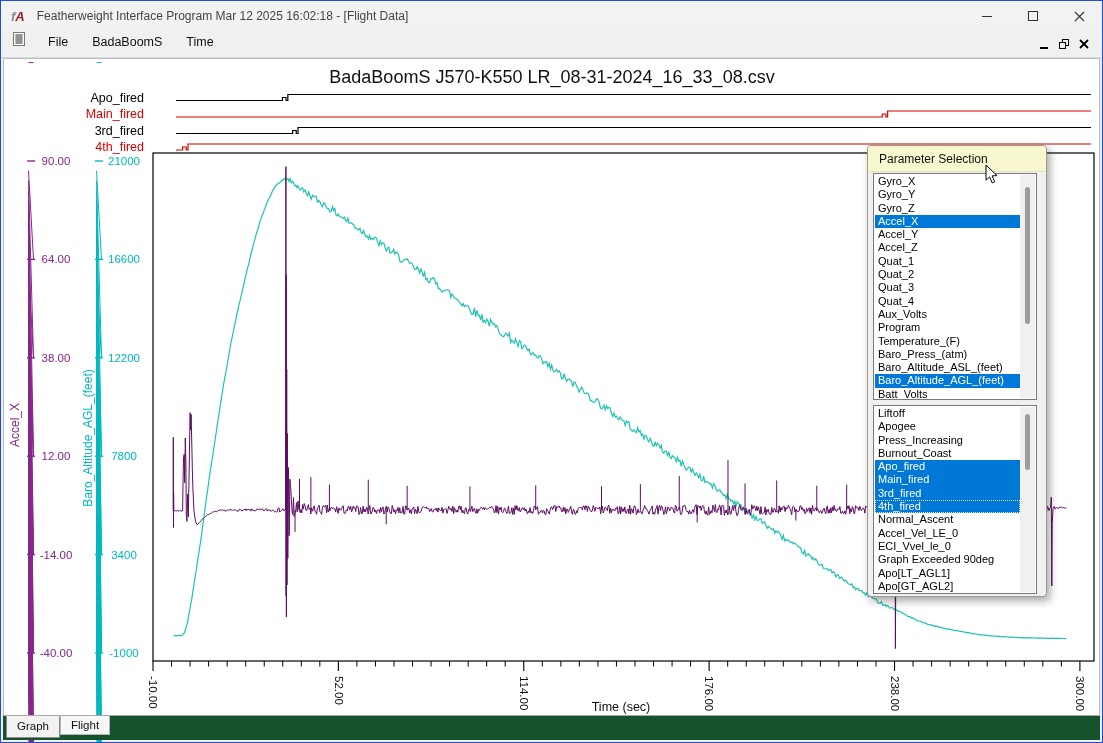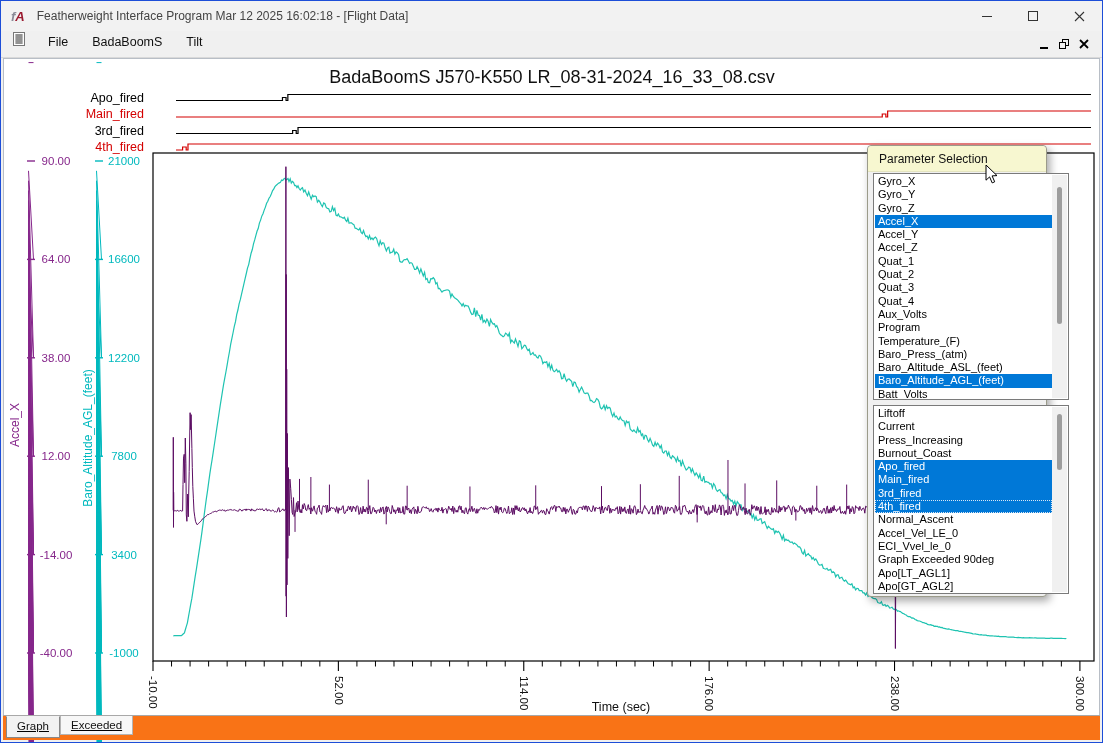--- a/index.html
+++ b/index.html
@@ -27,30 +27,30 @@
   .glyph-mdi-min { width:8px; height:0; border-top:2px solid #000; margin-top:8px; }
   .mdi-restore { position:relative; width:10px; height:10px; }
   .mdi-restore .r1 { position:absolute; top:0; right:0; width:7px; height:7px; border:1px solid #000; }
   .mdi-restore .r2 { position:absolute; bottom:0; left:0; width:7px; height:7px; border:1px solid #000; background:#f0f0f0; }
 
   
   #client { position:absolute; top:57px; left:2px; right:2px; bottom:2px; background:#ffffff; border:1px solid #b8bec6; z-index:1; }
   #chart-svg { position:absolute; top:0; left:0; z-index:2; }
 
   
-  #tabbar { position:absolute; left:2px; right:2px; bottom:2px; height:25px; background:#f97316; border-top:1px solid #a8a8a8; display:flex; align-items:flex-start; z-index:6;text-decoration:underline; }
+  #tabbar { position:absolute; left:2px; right:2px; bottom:2px; height:25px; background:#14532d; border-top:1px solid #a8a8a8; display:flex; align-items:flex-start; z-index:6; }
   .tab { font-size:11.5px; color:#111; padding:3px 10px 4px 10px; }
   .tab.active { background:#f2f2f2; border:1px solid #888; border-top:1px solid #f2f2f2; margin-left:3px; height:22px; }
   .tab.inactive { background:#f7f7f7; border:1px solid #b4b4b4; border-top:none; height:19px; }
 
   
   #popup { position:absolute; left:866px; top:144px; width:180px; height:452px; background:#f0f0f0; border:1px solid #9b9b8a; border-radius:4px; box-shadow:3px 4px 8px rgba(0,0,0,0.35); z-index:7; }
   #popup-header { height:26px; background:#f7f7d0; border-bottom:1px solid #e4e4c0; border-radius:4px 4px 0 0; display:flex; align-items:center; }
   #popup-title { font-size:12px; color:#111; margin-left:11px; }
-  .listbox { position:absolute; left:5px; width:196px; background:#ffffff; border:1px solid #7a7a7a; overflow:hidden; }
+  .listbox { position:absolute; left:5px; width:164px; background:#ffffff; border:1px solid #7a7a7a; overflow:hidden; }
   #param-list { top:27px; height:227px; }
   #event-list { top:259px; height:189px;text-decoration:underline; }
   .lb-items { position:absolute; top:1px; left:1px; right:16px; }
   .lb-item { height:13.3px; line-height:13.4px; font-size:11px; color:#000; padding-left:3px; white-space:nowrap; overflow:hidden; }
   .lb-item.selected { background:#0078d7; color:#ffffff; }
   .lb-item.focused { outline:1px dotted #d8e6f5; outline-offset:-1px; }
   .lb-scroll { position:absolute; top:1px; bottom:1px; right:1px; width:15px; background:#f0f0f0; }
   .lb-thumb { position:absolute; left:5px; width:5px; background:#9d9d9d; border-radius:3px; }
 
   
@@ -79,21 +79,21 @@
     </div>
   </div>
 
   <div id="menubar">
     <svg id="mdi-doc-icon" viewBox="0 0 16 16">
       <rect x="2.5" y="1.5" width="11" height="13" fill="#fdfdfd" stroke="#777"></rect>
       <path d="M4 4h8M4 6h8M4 8h8M4 10h8M4 12h8 M6 3v10M8 3v10M10 3v10" stroke="#555" stroke-width="0.8"></path>
     </svg>
     <span class="menu-item" id="menu-file">File</span>
     <span class="menu-item">BadaBoomS</span>
-    <span class="menu-item">Tilt</span>
+    <span class="menu-item">Time</span>
     <div id="mdi-buttons">
       <div class="mdi-btn">
           <span class="glyph-mdi-min"></span>
         </div>
       <div class="mdi-btn">
         <span class="mdi-restore">
             <span class="r1"></span>
             <span class="r2"></span>
           </span>
       </div>
@@ -341,21 +341,21 @@
           <div class="lb-item selected">Baro_Altitude_AGL_(feet)</div>
           <div class="lb-item">Batt_Volts</div>
         </div>
       <div class="lb-scroll">
         <div class="lb-thumb" style="top:12px; height:137px;"></div>
       </div>
     </div>
     <div class="listbox" id="event-list">
       <div class="lb-items" id="event-items">
           <div class="lb-item">Liftoff</div>
-          <div class="lb-item">Current</div>
+          <div class="lb-item">Apogee</div>
           <div class="lb-item">Press_Increasing</div>
           <div class="lb-item">Burnout_Coast</div>
           <div class="lb-item selected">Apo_fired</div>
           <div class="lb-item selected">Main_fired</div>
           <div class="lb-item selected">3rd_fired</div>
           <div class="lb-item selected focused">4th_fired</div>
           <div class="lb-item">Normal_Ascent</div>
           <div class="lb-item">Accel_Vel_LE_0</div>
           <div class="lb-item">ECI_Vvel_le_0</div>
           <div class="lb-item">Graph Exceeded 90deg</div>
@@ -363,19 +363,19 @@
           <div class="lb-item">Apo[GT_AGL2]</div>
         </div>
       <div class="lb-scroll">
         <div class="lb-thumb" style="top:7px; height:56px;"></div>
       </div>
     </div>
   </div>
 
   <div id="tabbar">
     <span class="tab active">Graph</span>
-    <span class="tab inactive">Exceeded</span>
+    <span class="tab inactive">Flight</span>
   </div>
 
   <svg id="cursor" width="14" height="21" viewBox="0 0 14 21">
     <path d="M1,1 L1,16.2 L4.6,12.9 L7.2,18.9 L9.7,17.8 L7.1,11.9 L12,11.6 Z" fill="#ffffff" stroke="#000" stroke-width="1"></path>
   </svg>
 </div>
 
 </body></html>

